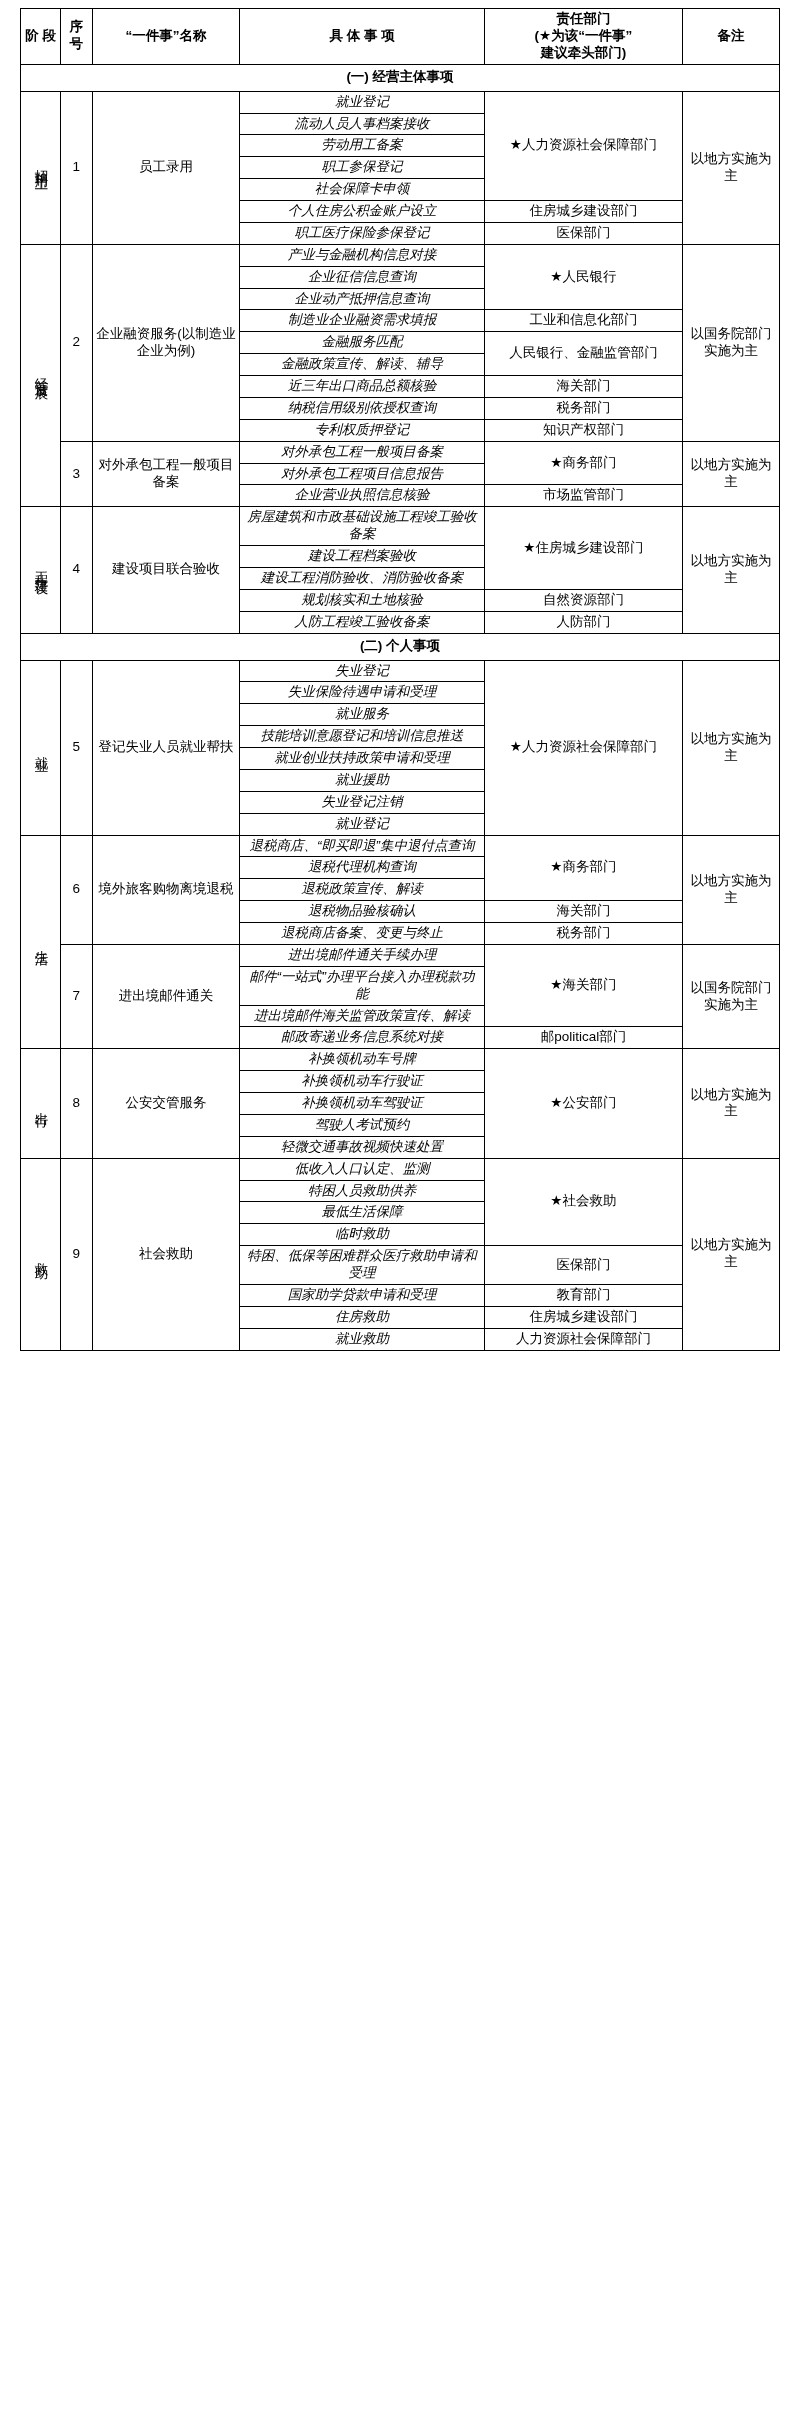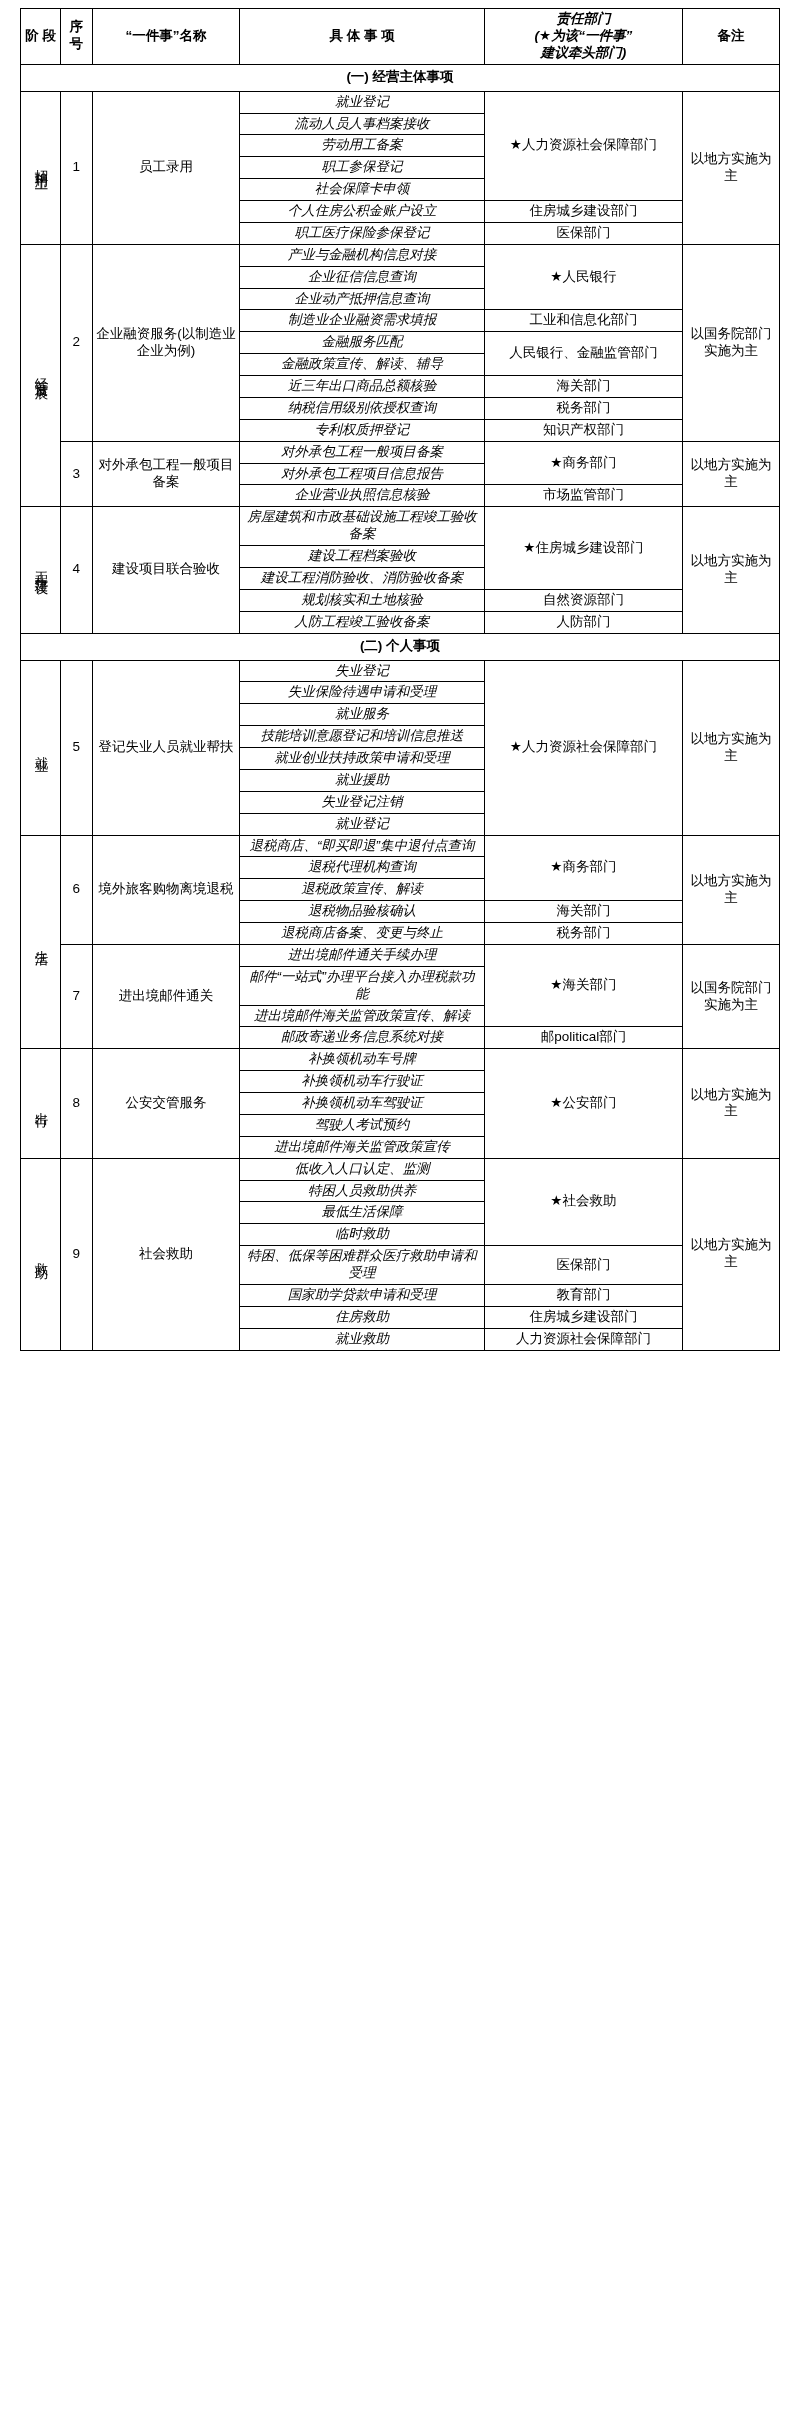--- a/index.html
+++ b/index.html
@@ -35,21 +35,21 @@
   col.c-item{width:232px;}
   col.c-dept{width:188px;}
   col.c-remark{width:92px;}
 
   thead td{
     font-weight:bold;
     font-size:14px;
     padding:5px 2px;
     height:48px;
   }
-  .hdr-two-line{line-height:1.35;font-style:italic;}
+  .hdr-two-line{line-height:1.35;}
 
   
   .vert{
     writing-mode:vertical-rl;
     text-orientation:upright;
     letter-spacing:3px;
     font-size:13.5px;
     margin:0 auto;
     display:inline-block;
     white-space:nowrap;
@@ -292,21 +292,21 @@
         <tr>
           <td class="item">补换领机动车行驶证</td>
         </tr>
         <tr>
           <td class="item">补换领机动车驾驶证</td>
         </tr>
         <tr>
           <td class="item">驾驶人考试预约</td>
         </tr>
         <tr>
-          <td class="item">进出境邮件海关监管政策宣传</td>
+          <td class="item">轻微交通事故视频快速处置</td>
         </tr>
         <tr>
           <td rowspan="8"><span class="vert">救助</span></td>
           <td rowspan="8">9</td>
           <td class="name" rowspan="8">社会救助</td>
           <td class="item">低收入人口认定、监测</td>
           <td class="dept" rowspan="4">★社会救助</td>
           <td class="remark" rowspan="8">以地方实施为主</td>
         </tr>
         <tr>

